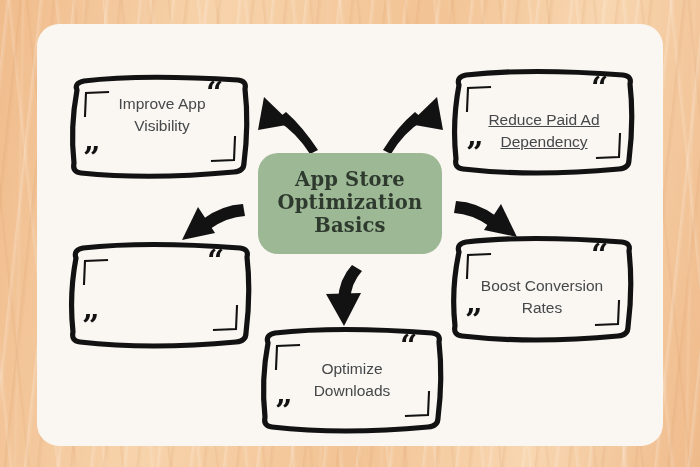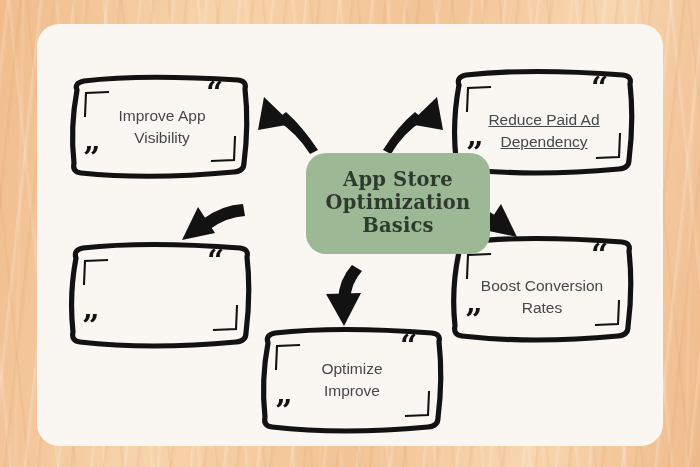--- a/index.html
+++ b/index.html
@@ -78,21 +78,20 @@
     position: absolute;
     left: 258px;
     top: 153px;
     width: 184px;
     height: 101px;
     background: #9cb894;
     border-radius: 20px;
     display: flex;
     align-items: center;
     justify-content: center;
-    margin-left: 48px;
   }
   .center-node .center-text {
     font-family: "DejaVu Serif", "Liberation Serif", serif;
     font-weight: bold;
     font-size: 19.5px;
     line-height: 1.17;
     color: #2f3a2f;
     text-align: center;
     letter-spacing: 0.2px;
     white-space: pre-line;
@@ -207,32 +206,32 @@
       <text x="275" y="421">”</text>
     </g>
   </svg>
 
   <div class="center-node">
     <div class="center-text">App Store
 Optimization
 Basics</div>
   </div>
 
-  <div class="leaf-text" style="left:86px; top:92px; width:152px; height:70px;">Improve App
+  <div class="leaf-text" style="left:86px; top:80px; width:152px; height:70px;">Improve App
 Visibility</div>
 
   <div class="leaf-text" style="left:466px; top:96px; width:156px; height:70px;text-decoration:underline;">Reduce Paid Ad
 Dependency</div>
 
 
   <div class="leaf-text" style="left:464px; top:262px; width:156px; height:70px;">Boost Conversion
 Rates</div>
 
   <div class="leaf-text" style="left:276px; top:345px; width:152px; height:70px;">Optimize
-Improve</div>
+Downloads</div>
 
   <div class="node-hit" style="left:74px; top:76px; width:174px; height:101px;"></div>
   <div class="node-hit" style="left:455px; top:70px; width:178px; height:101px;"></div>
   <div class="node-hit" style="left:72px; top:243px; width:178px; height:101px;"></div>
   <div class="node-hit" style="left:454px; top:237px; width:178px; height:101px;"></div>
   <div class="node-hit" style="left:264px; top:328px; width:178px; height:101px;"></div>
 
 </div>
 
 </body></html>

